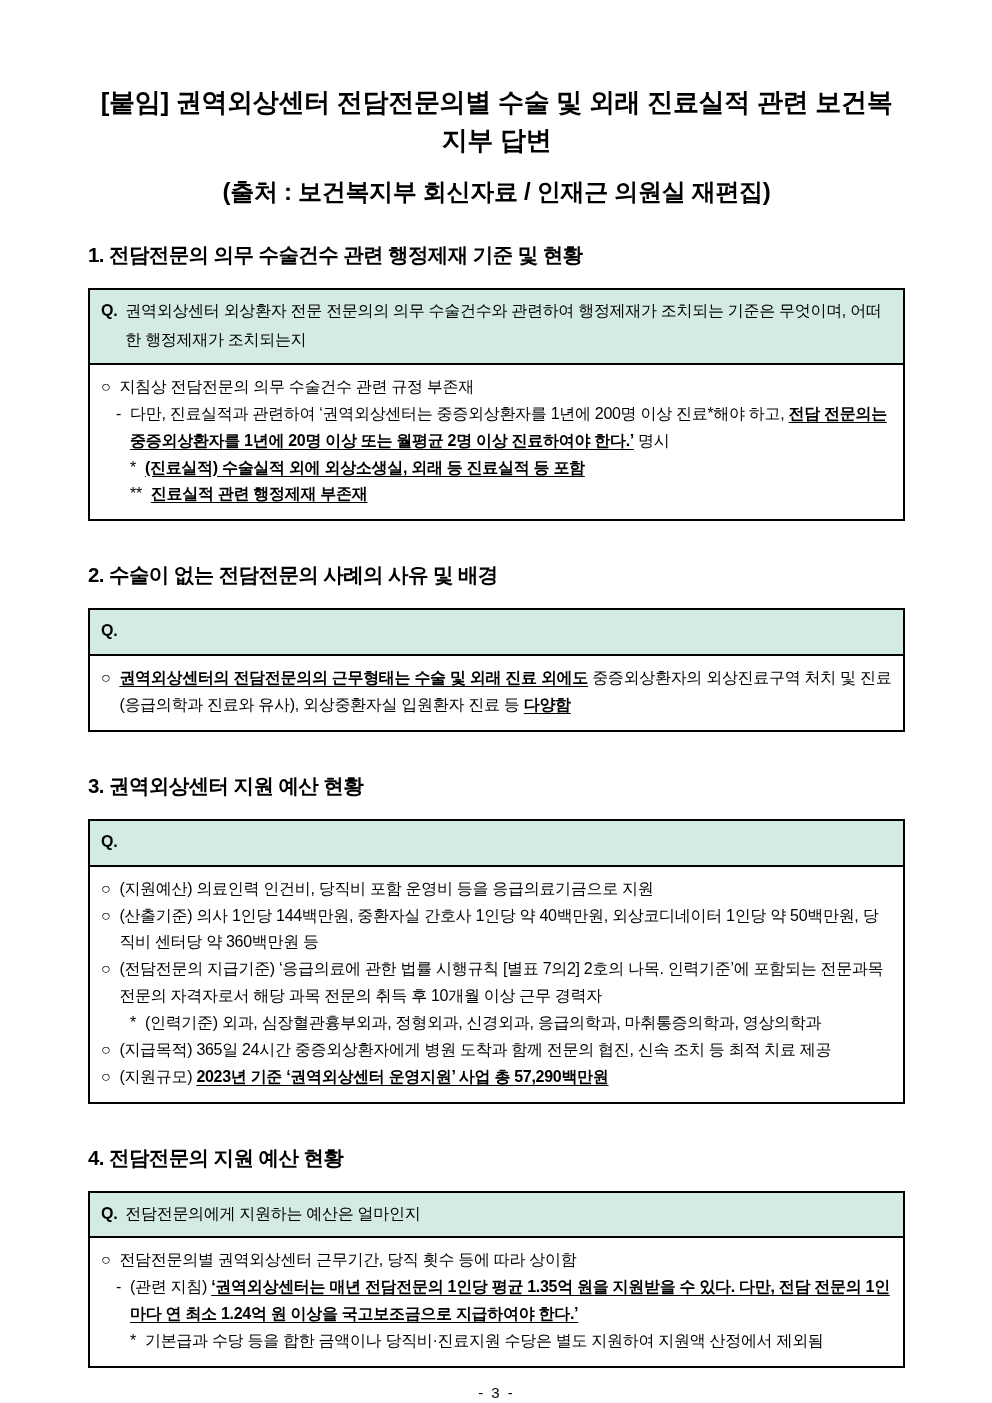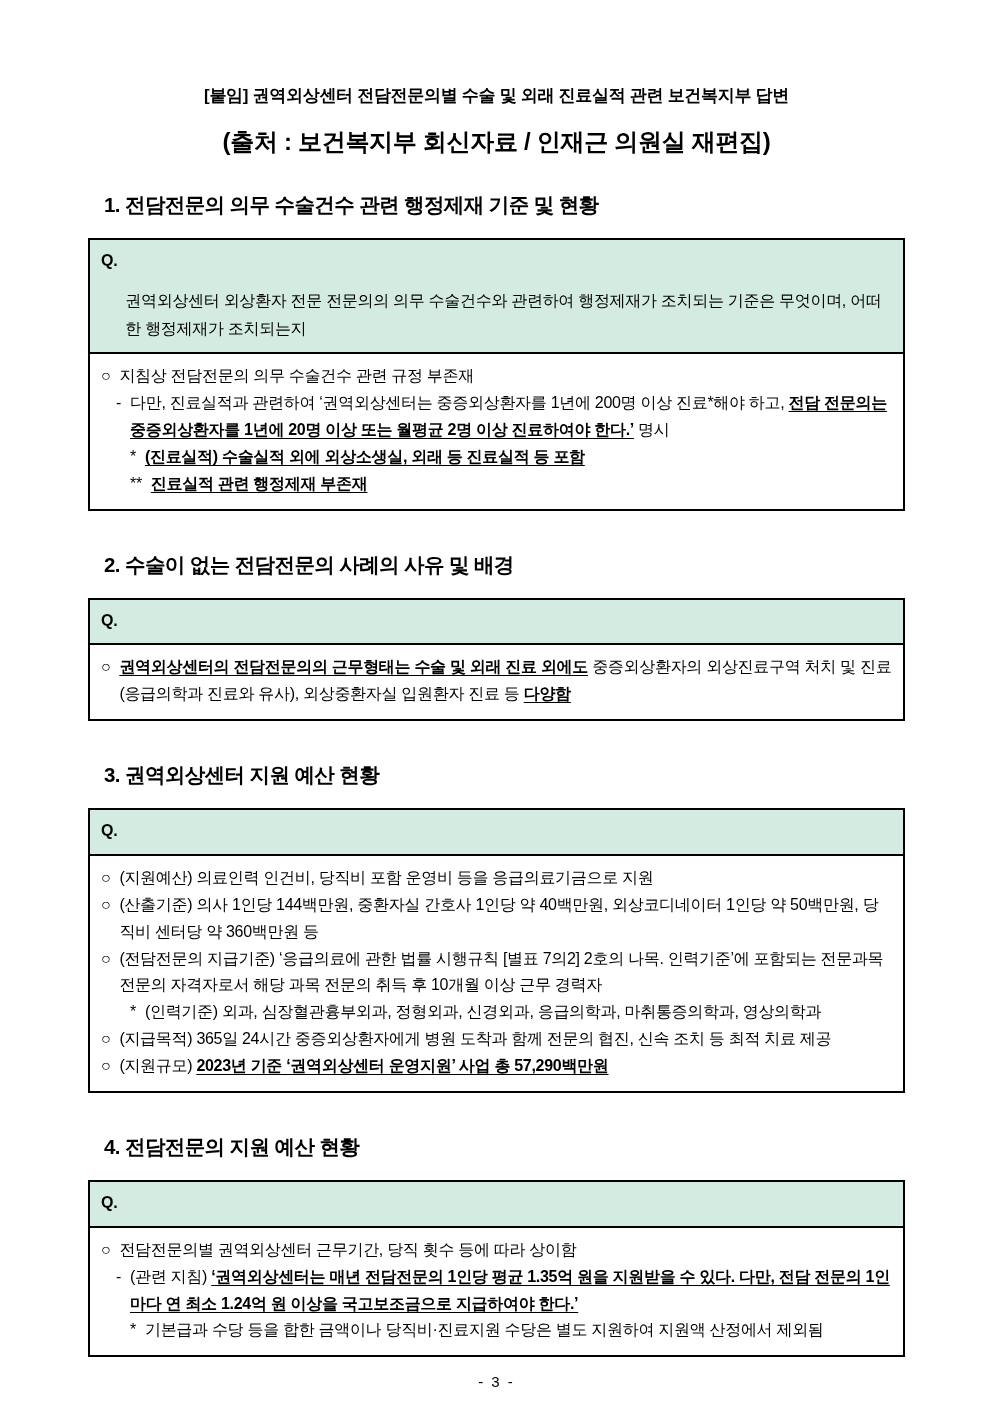--- a/index.html
+++ b/index.html
@@ -13,55 +13,55 @@
     width: 992px;
     height: 1403px;
     overflow: hidden;
     font-family: "Liberation Sans", "DejaVu Sans", sans-serif;
     color: var(--text);
     padding: 84px 87px 0 88px;
     letter-spacing: -0.3px;
   }
   .doc-title {
     text-align: center;
-    font-size: 17px;
+    font-size: 26px;
     font-weight: bold;
     line-height: 1.45;
   }
   .doc-subtitle {
     text-align: center;
     font-size: 24px;
     font-weight: bold;
     margin-top: 17px;
   }
   .sec-heading {
     font-size: 20.5px;
     font-weight: bold;
-    margin: 40px 0 19px 16px;
+    margin: 40px 0 19px 0;
     letter-spacing: -0.6px;
   }
   .sec-heading.first { margin-top: 33px; }
   .qa-box {
     border: 2px solid var(--box-border);
   }
   .qrow {
     background: var(--q-bg);
     border-bottom: 2px solid var(--box-border);
     padding: 7px 11px 8px 11px;
     display: flex;
     align-items: flex-start;
     font-size: 16px;
     line-height: 1.8;
   }
   .qlabel {
     font-weight: bold;
     flex: none;
     margin-right: 8px;
   }
-  .qtext { flex: 1; margin-top: 40px; }
+  .qtext { flex: 1; }
   .arow {
     background: #ffffff;
     padding: 9px 11px 11px 11px;
     font-size: 16px;
   }
   .aline {
     display: flex;
     align-items: flex-start;
     line-height: 1.68;
   }
@@ -160,20 +160,21 @@
       <span class="marker">○</span>
       <span class="atext"><span>(지원규모) </span><span class="bu">2023년 기준 ‘권역외상센터 운영지원’ 사업 총 57,290백만원</span></span>
     </div>
   </div>
 </div>
 
 <h2 class="sec-heading">4. 전담전문의 지원 예산 현황</h2>
 <div class="qa-box">
   <div class="qrow">
     <span class="qlabel">Q.</span>
+    <span class="qtext">전담전문의에게 지원하는 예산은 얼마인지</span>
   </div>
   <div class="arow">
     <div class="aline l0">
       <span class="marker">○</span>
       <span class="atext"><span>전담전문의별 권역외상센터 근무기간, 당직 횟수 등에 따라 상이함</span></span>
     </div>
     <div class="aline l1">
       <span class="marker">-</span>
       <span class="atext"><span>(관련 지침) </span><span class="bu">‘권역외상센터는 매년 전담전문의 1인당 평균 1.35억 원을 지원받을 수 있다. 다만, 전담 전문의 1인마다 연 최소 1.24억 원 이상을 국고보조금으로 지급하여야 한다.’</span></span>
     </div>

